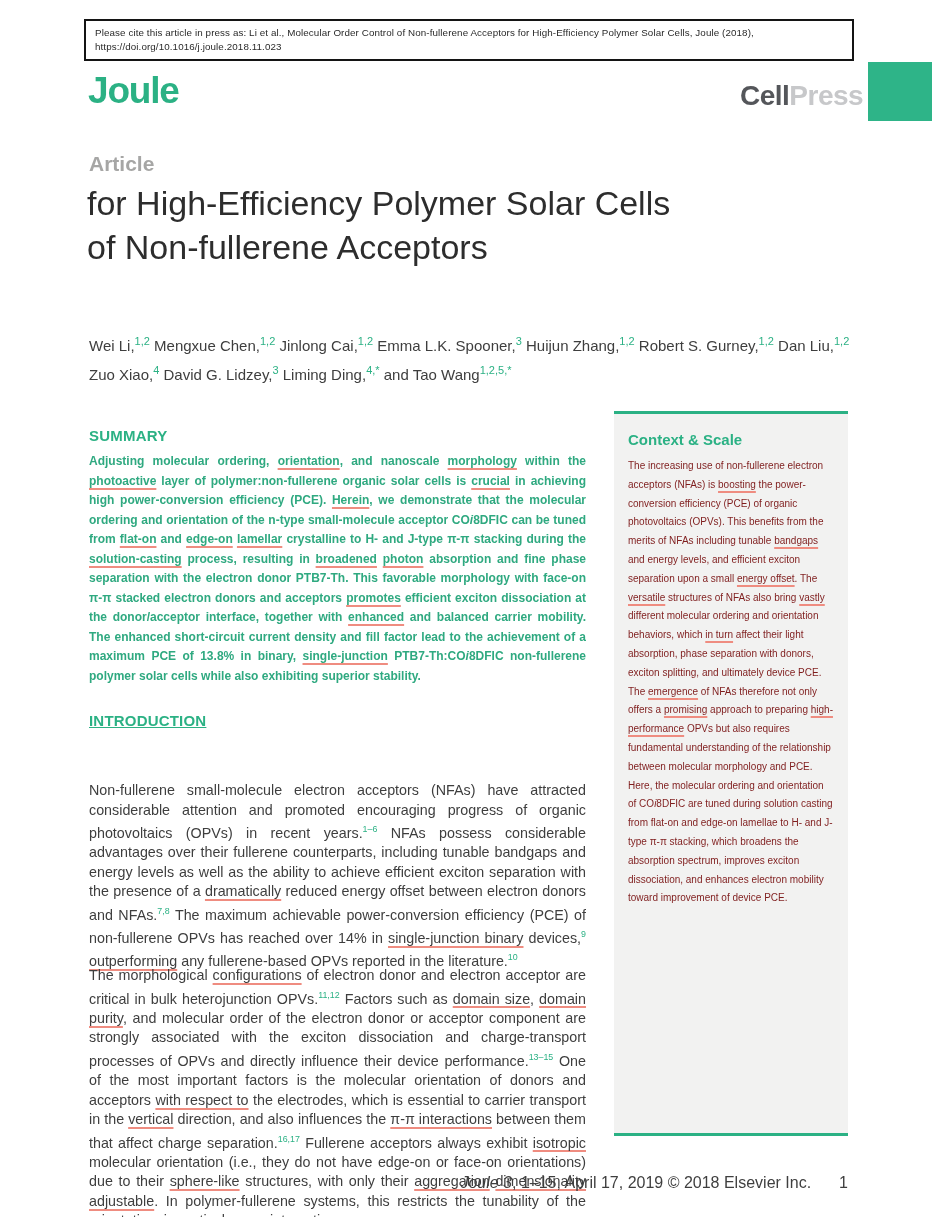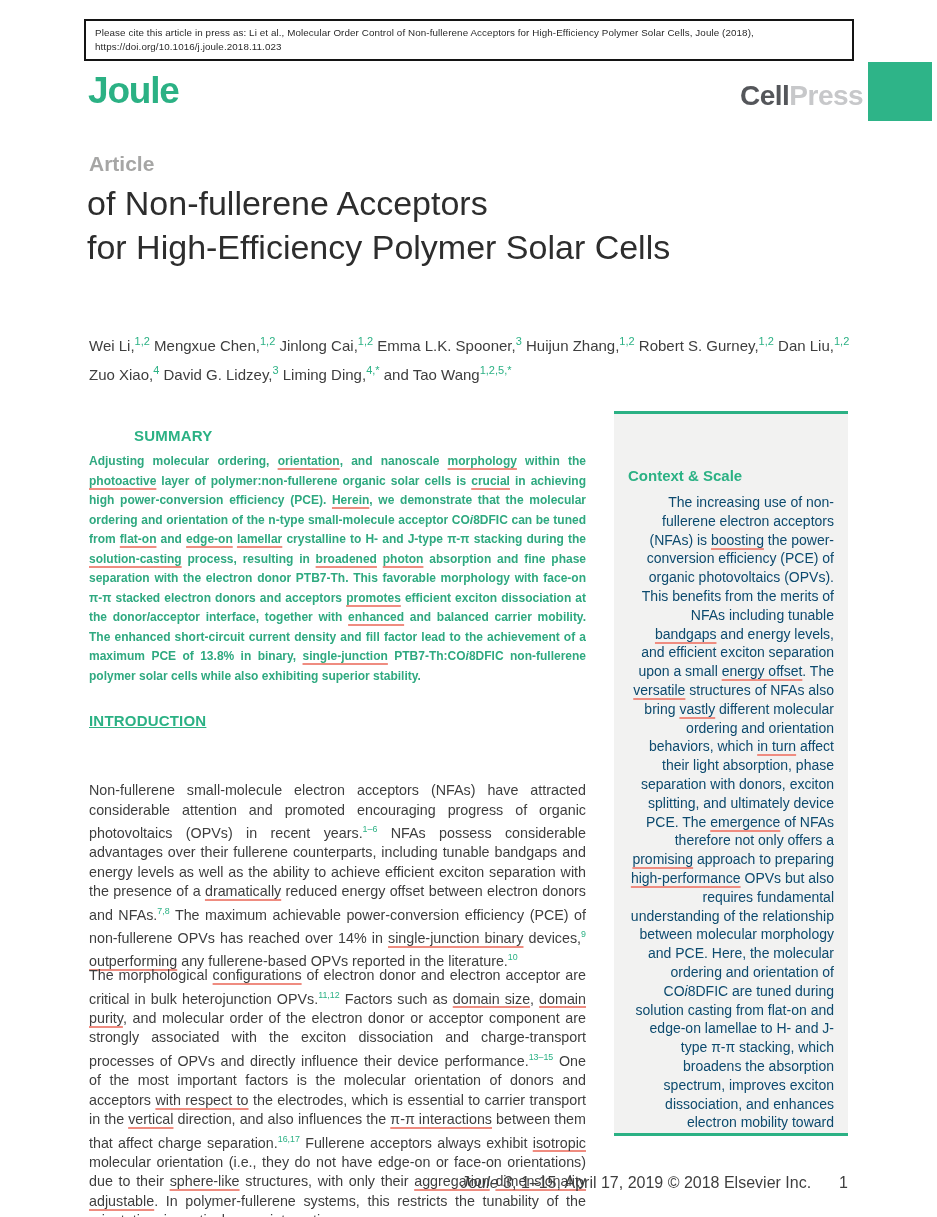--- a/index.html
+++ b/index.html
@@ -47,22 +47,22 @@
   .u { text-decoration:underline; text-decoration-color:#ef8c80; text-decoration-thickness:1.5px; text-underline-offset:2.5px; }
   .i { font-style:italic; }
 
   
   .sidebar { position:absolute; left:614px; top:411px; width:234px; }
   .sidebar-rule-top { height:3px; background:#2bb184; }
   .sidebar-box {
     background:#f2f2f1; box-sizing:border-box; height:719px; overflow:hidden;
     padding:17px 14px 18px 14px;
   }
-  .sidebar-heading { font-size:15px; font-weight:bold; color:#2bb184; margin-bottom:9px;margin-top:36px; }
-  .sidebar-body { font-size:14px; color:#0c4a6e; line-height:18.8px;text-align:right; }
+  .sidebar-heading { font-size:15px; font-weight:bold; color:#2bb184; margin-bottom:9px; }
+  .sidebar-body { font-size:10px; color:#7f1d1d; line-height:18.8px; }
   .sidebar-rule-bottom { height:3px; background:#2bb184; }
 
   
   .footer { position:absolute; right:89px; top:1174px; font-size:16px; color:#3f3f3f; white-space:nowrap; }
   .footer .vol { font-style:italic; }
   .footer .pageno { display:inline-block; margin-left:28px; }
 </style>
 </head>
 <body>
 
@@ -71,26 +71,26 @@
 </div>
 
 <div class="joule-logo">Joule</div>
 <div class="cellpress">
   <span class="cell">Cell</span><span class="press">Press</span>
 </div>
 <div class="green-square"></div>
 
 <div class="kicker">Article</div>
 <div class="title">
+  <div>for High-Efficiency Polymer Solar Cells</div>
   <div>of Non-fullerene Acceptors</div>
-  <div>for High-Efficiency Polymer Solar Cells</div>
 </div>
 <div class="authors"><span>Wei Li,</span><sup>1,2</sup><span> Mengxue Chen,</span><sup>1,2</sup><span> Jinlong Cai,</span><sup>1,2</sup><span> Emma L.K. Spooner,</span><sup>3</sup><span> Huijun Zhang,</span><sup>1,2</sup><span> Robert S. Gurney,</span><sup>1,2</sup><span> Dan Liu,</span><sup>1,2</sup><span> Zuo Xiao,</span><sup>4</sup><span> David G. Lidzey,</span><sup>3</sup><span> Liming Ding,</span><sup>4,*</sup><span> and Tao Wang</span><sup>1,2,5,*</sup></div>
 
-<div class="sec-heading" style="top:427px;margin-left:45px;">SUMMARY</div>
+<div class="sec-heading" style="top:427px;">SUMMARY</div>
 <div class="summary-body"><span>Adjusting molecular ordering, </span><span class="u">orientation</span><span>, and nanoscale </span><span class="u">morphology</span><span> within the </span><span class="u">photoactive</span><span> layer of polymer:non-fullerene organic solar cells is </span><span class="u">crucial</span><span> in achieving high power-conversion efficiency (PCE). </span><span class="u">Herein</span><span>, we demonstrate that the molecular ordering and orientation of the n-type small-molecule acceptor CO</span><span class="i">i</span><span>8DFIC can be tuned from </span><span class="u">flat-on</span><span> and </span><span class="u">edge-on</span><span> </span><span class="u">lamellar</span><span> crystalline to H- and J-type π-π stacking during the </span><span class="u">solution-casting</span><span> process, resulting in </span><span class="u">broadened</span><span> </span><span class="u">photon</span><span> absorption and fine phase separation with the electron donor PTB7-Th. This favorable morphology with face-on π-π stacked electron donors and acceptors </span><span class="u">promotes</span><span> efficient exciton dissociation at the donor/acceptor interface, together with </span><span class="u">enhanced</span><span> and balanced carrier mobility. The enhanced short-circuit current density and fill factor lead to the achievement of a maximum PCE of 13.8% in binary, </span><span class="u">single-junction</span><span> PTB7-Th:CO</span><span class="i">i</span><span>8DFIC non-fullerene polymer solar cells while also exhibiting superior stability.</span></div>
 
 <div class="sec-heading" style="top:712px;text-decoration:underline;">INTRODUCTION</div>
 <div class="body-par" style="top:738px;"><span>Non-fullerene small-molecule electron acceptors (NFAs) have attracted considerable attention and promoted encouraging progress of organic photovoltaics (OPVs) in recent years.</span><sup>1–6</sup><span> NFAs possess considerable advantages over their fullerene counterparts, including tunable bandgaps and energy levels as well as the ability to achieve efficient exciton separation with the presence of a </span><span class="u">dramatically</span><span> reduced energy offset between electron donors and NFAs.</span><sup>7,8</sup><span> The maximum achievable power-conversion efficiency (PCE) of non-fullerene OPVs has reached over 14% in </span><span class="u">single-junction binary</span><span> devices,</span><sup>9</sup><span> </span><span class="u">outperforming</span><span> any fullerene-based OPVs reported in the literature.</span><sup>10</sup></div>
 <div class="body-par" style="top:923px;"><span>The morphological </span><span class="u">configurations</span><span> of electron donor and electron acceptor are critical in bulk heterojunction OPVs.</span><sup>11,12</sup><span> Factors such as </span><span class="u">domain size</span><span>, </span><span class="u">domain purity</span><span>, and molecular order of the electron donor or acceptor component are strongly associated with the exciton dissociation and charge-transport processes of OPVs and directly influence their device performance.</span><sup>13–15</sup><span> One of the most important factors is the molecular orientation of donors and acceptors </span><span class="u">with respect to</span><span> the electrodes, which is essential to carrier transport in the </span><span class="u">vertical</span><span> direction, and also influences the </span><span class="u">π-π interactions</span><span> between them that affect charge separation.</span><sup>16,17</sup><span> Fullerene acceptors always exhibit </span><span class="u">isotropic</span><span> molecular orientation (i.e., they do not have edge-on or face-on orientations) due to their </span><span class="u">sphere-like</span><span> structures, with only their </span><span class="u">aggregation</span><span> </span><span class="u">dimensionality adjustable</span><span>. In polymer-fullerene systems, this restricts the tunability of the orientation, in particular π-π interactions</span></div>
 
 <div class="sidebar">
   <div class="sidebar-rule-top"></div>
   <div class="sidebar-box">
     <div class="sidebar-heading">Context &amp; Scale</div>

